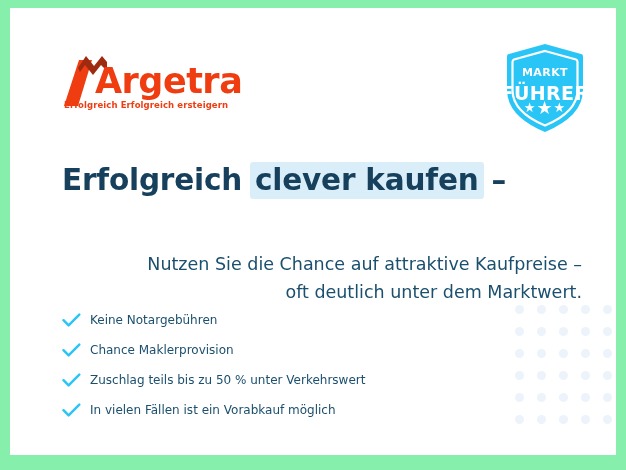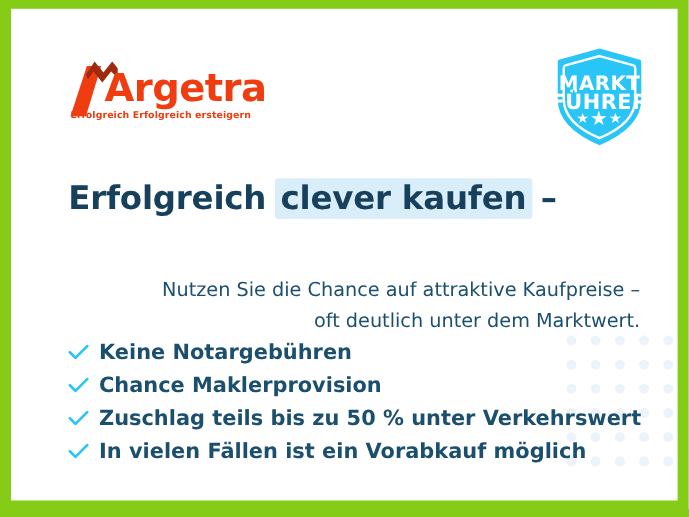--- a/index.html
+++ b/index.html
@@ -11,21 +11,21 @@
     height: 470px;
     background: #cdeefd;
     font-family: "Liberation Sans", sans-serif;
     overflow: hidden;
   }
   .frame {
     position: absolute;
     left: 0; top: 0;
     width: 626px;
     height: 470px;
-    background: #84cc16;
+    background: #86efac;
   }
   .card {
     position: absolute;
     left: 10px;
     top: 8px;
     width: 606px;
     height: 447px;
     background: #ffffff;
     overflow: hidden;
   }
@@ -91,21 +91,21 @@
     top: 32px;
     width: 96px;
     height: 96px;
   }
   .badge-text-top {
     position: absolute;
     left: 0;
     top: 26px;
     width: 96px;
     text-align: center;
-    font-size: 18px;
+    font-size: 11px;
     font-weight: 700;
     color: #ffffff;
     letter-spacing: 0.4px;
     font-family: "DejaVu Sans", sans-serif;
   }
   .badge-text-bottom {
     position: absolute;
     left: 0;
     top: 42px;
     width: 96px;
@@ -175,23 +175,23 @@
     align-items: center;
     height: 30px;
   }
   .check-icon {
     width: 28px;
     flex: 0 0 28px;
     display: flex;
     align-items: center;
   }
   .check-label {
-    font-size: 19px;
+    font-size: 12px;
     color: #1b4f6e;
-    font-weight: 700;
+    font-weight: 400;
     font-family: "DejaVu Sans", sans-serif;
     white-space: nowrap;
   }
 </style>
 </head>
 <body>
 
 <div class="frame">
   <div class="card">
 

